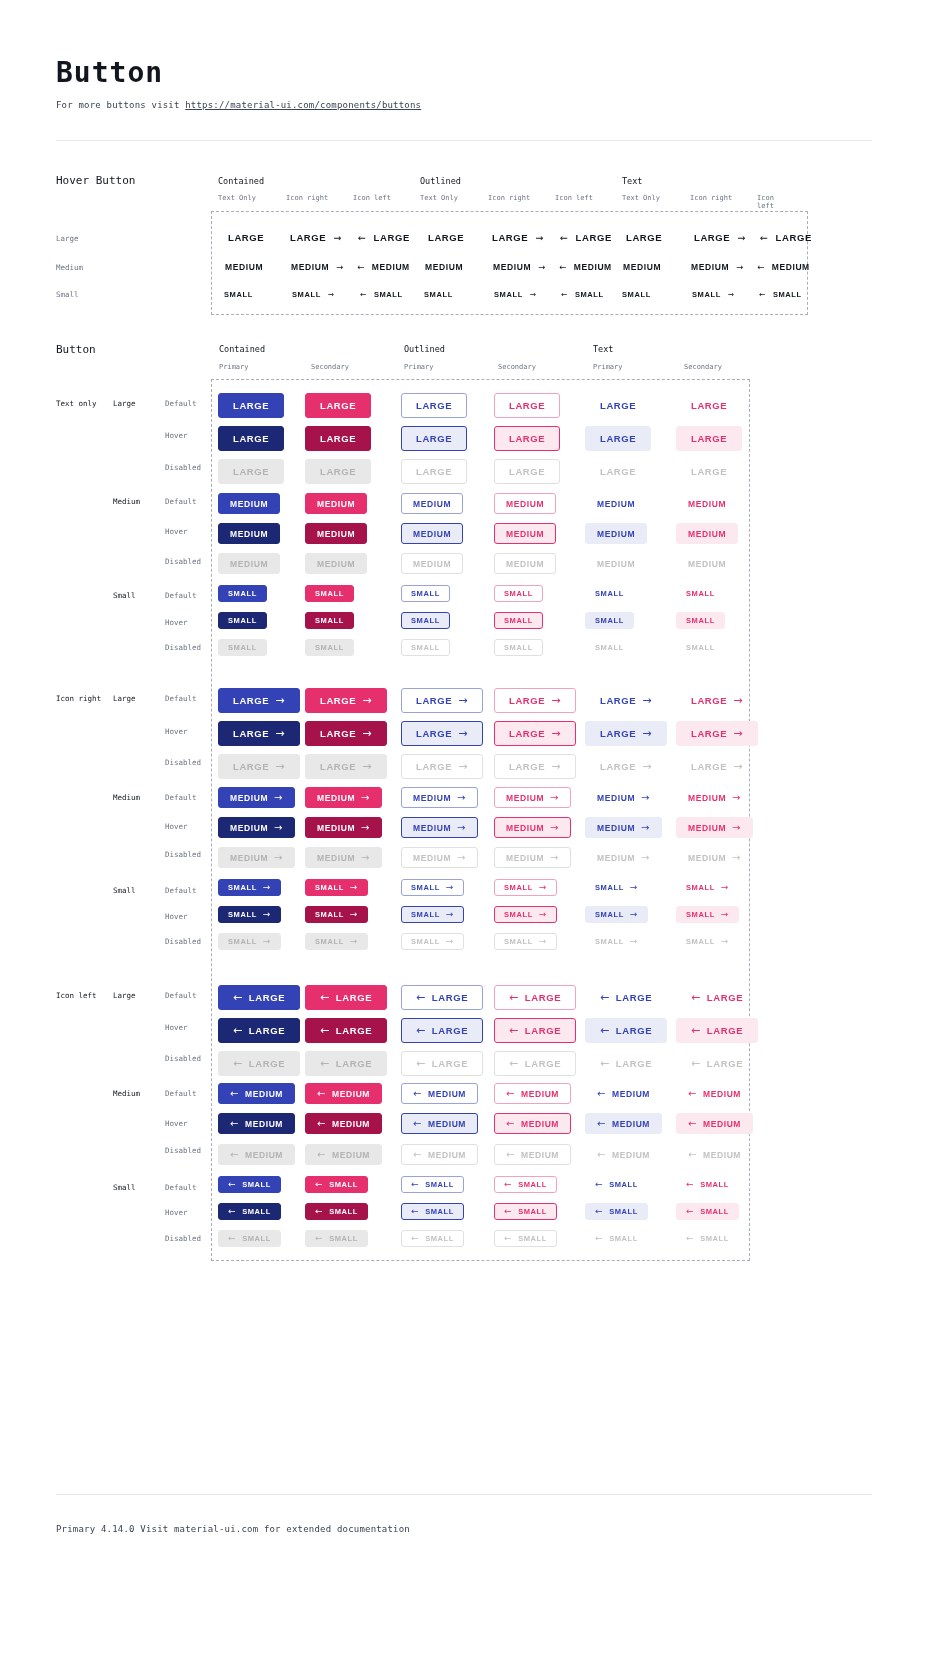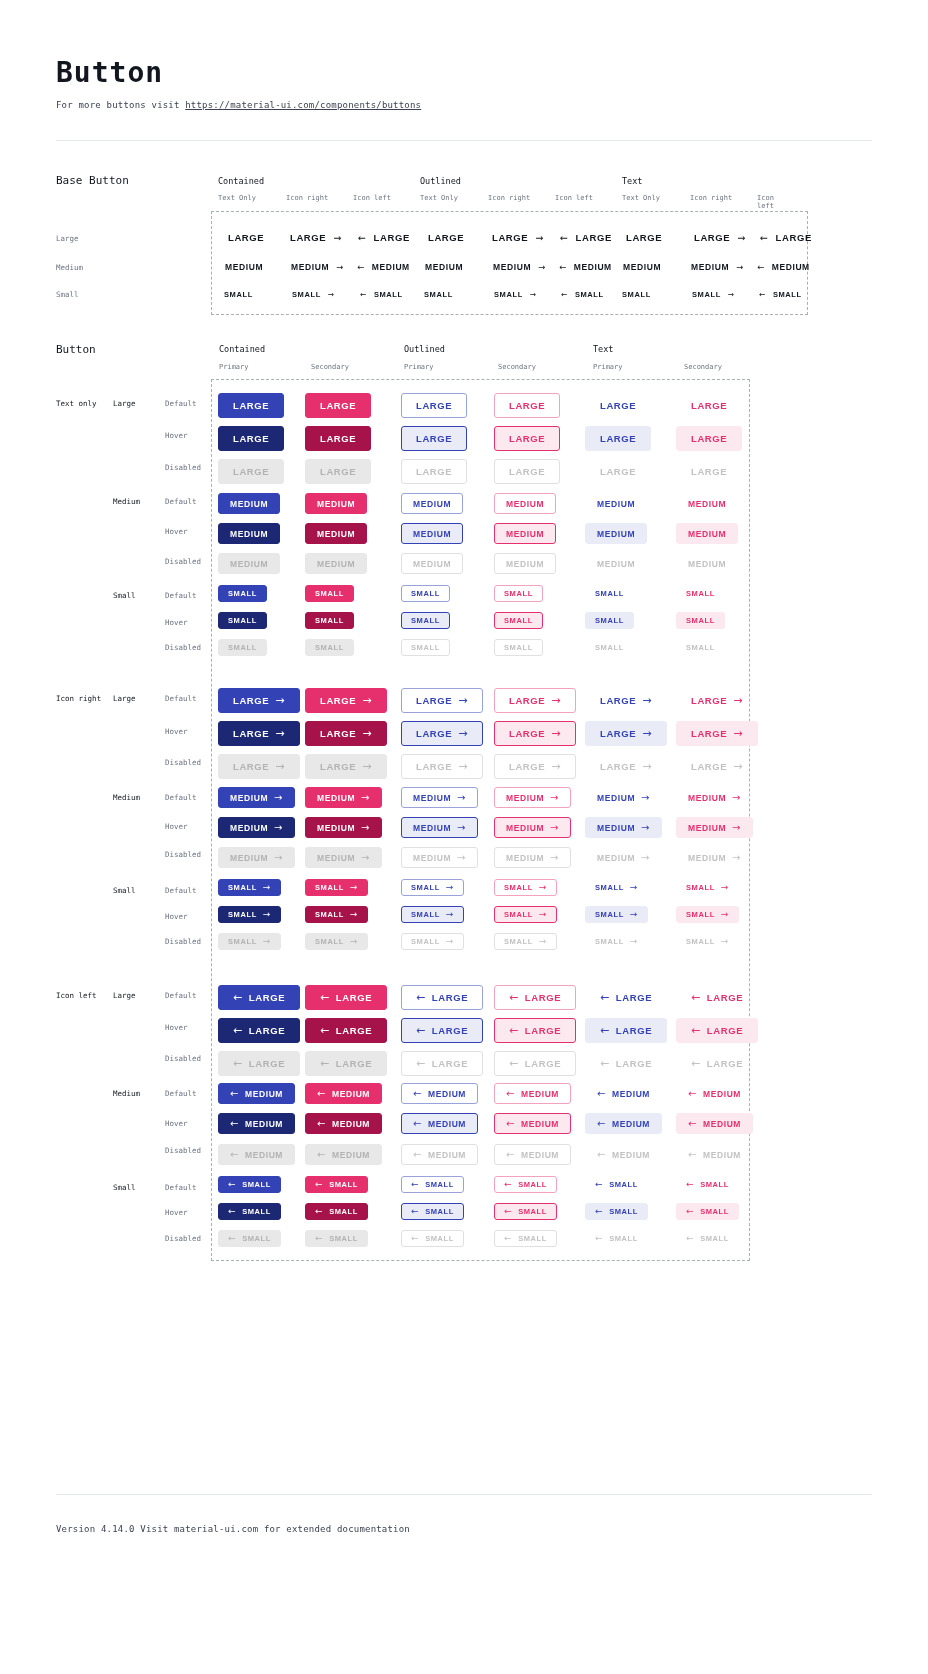--- a/index.html
+++ b/index.html
@@ -164,21 +164,21 @@
 <body>
 
 <div class="page">
 
   <div class="title">Button</div>
   <div class="subtitle">
     <span>For more buttons visit </span><a href="#">https://material-ui.com/components/buttons</a>
   </div>
   <div class="rule" style="top:140px"></div>
 
-  <div class="section-title" style="left:56px; top:174px">Base Button</div>
+  <div class="section-title" style="left:56px; top:174px">Hover Button</div>
 
   <div class="col-head" style="left:218px; top:176px">Contained</div>
   <div class="col-head" style="left:420px; top:176px">Outlined</div>
   <div class="col-head" style="left:622px; top:176px">Text</div>
 
   <div class="col-sub" style="left:218px; top:194px">Text Only</div>
   <div class="col-sub" style="left:286px; top:194px">Icon right</div>
   <div class="col-sub" style="left:353px; top:194px">Icon left</div>
   <div class="col-sub" style="left:420px; top:194px">Text Only</div>
   <div class="col-sub" style="left:488px; top:194px">Icon right</div>
@@ -970,15 +970,15 @@
   <div class="btn s-small t-dis" style="left:585px; top:1230px">
       <span class="arw">←</span>
       <span>SMALL</span>
     </div>
   <div class="btn s-small t-dis" style="left:676px; top:1230px">
       <span class="arw">←</span>
       <span>SMALL</span>
     </div>
 
   <div class="rule" style="top:1494px"></div>
-  <div class="footer">Version 4.14.0 Visit material-ui.com for extended documentation</div>
+  <div class="footer">Primary 4.14.0 Visit material-ui.com for extended documentation</div>
 
 </div>
 
 </body></html>

